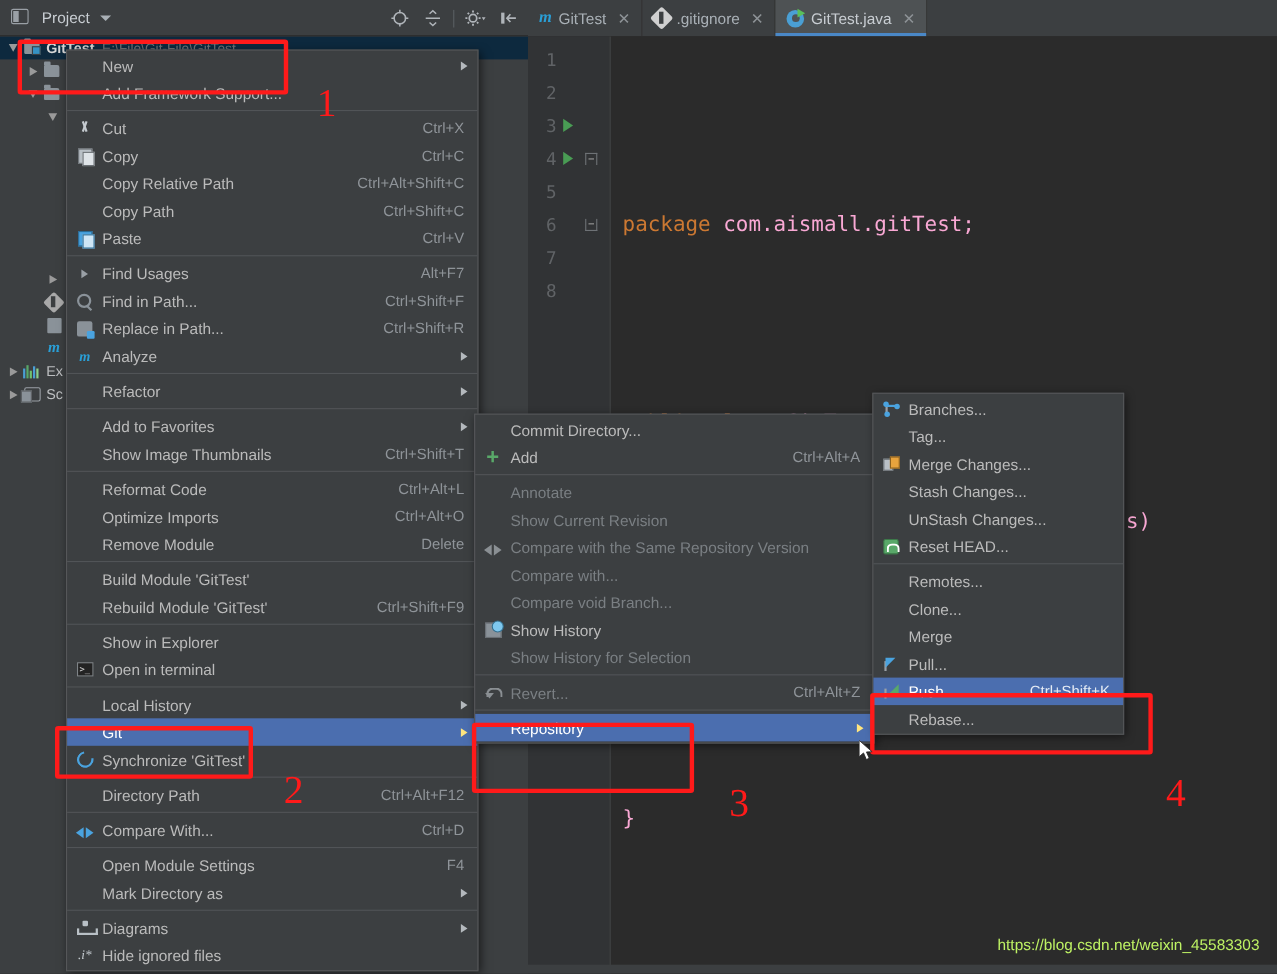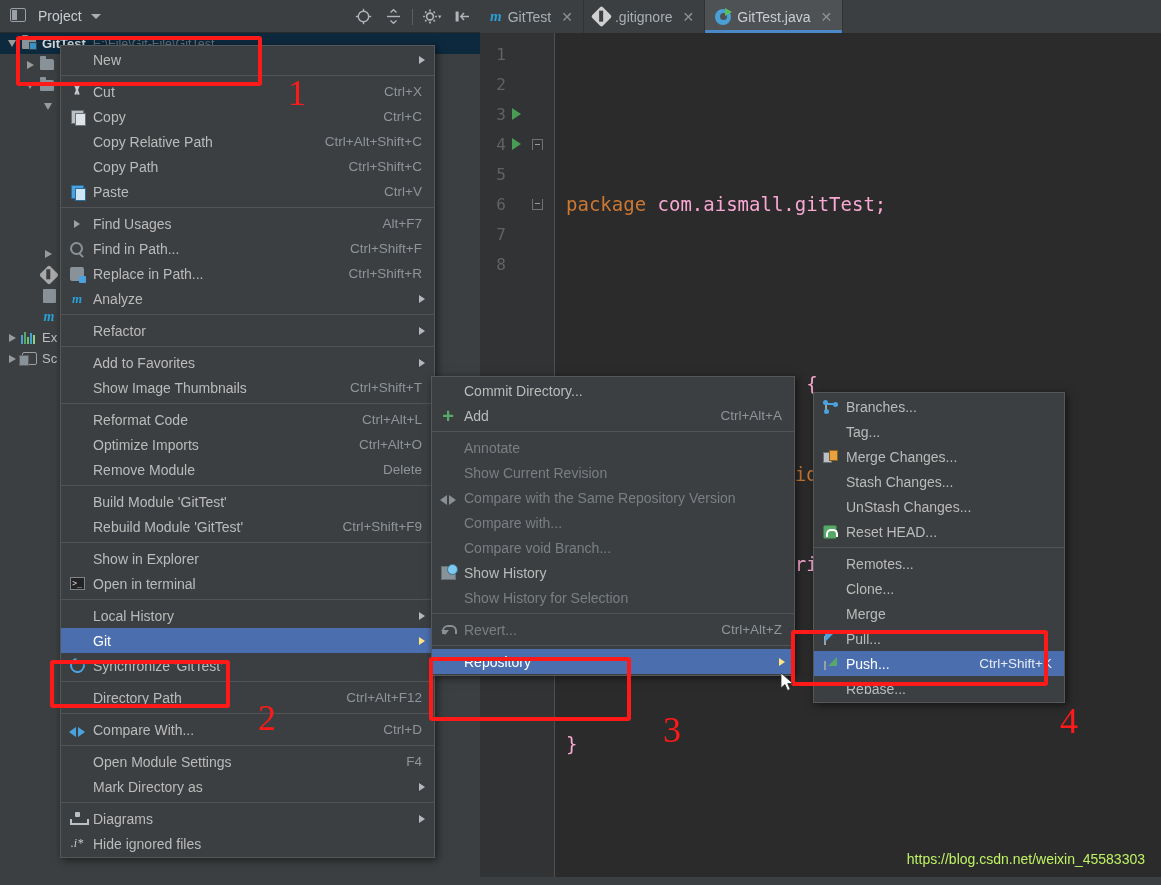--- a/index.html
+++ b/index.html
@@ -436,20 +436,24 @@
 
 <div class="menu" id="menu-main" style="left:60px; top:45px; width:375px;">
 
   <div class="mrow">
     <span class="mico"></span>
     <span class="mlabel">New</span>
     <span class="msub">
         <span class="sub-tri"></span>
       </span>
   </div>
+  <div class="mrow">
+    <span class="mico"></span>
+    <span class="mlabel">Add Framework Support...</span>
+  </div>
   <div class="msep"></div>
 
   <div class="mrow">
     <span class="mico">
         <span class="i-scissors"></span>
       </span>
     <span class="mlabel">Cut</span>
     <span class="mkey">Ctrl+X</span>
   </div>
   <div class="mrow">
@@ -701,21 +705,21 @@
 
   <div class="mrow sel">
     <span class="mico"></span>
     <span class="mlabel u">Repository</span>
     <span class="msub">
         <span class="sub-tri"></span>
       </span>
   </div>
 </div>
 
-<div class="menu" id="menu-repo" style="left:793px; top:392px; width:252px;margin-left:20px;">
+<div class="menu" id="menu-repo" style="left:793px; top:357px; width:229px;">
   <div class="mrow">
     <span class="mico">
       <span class="i-branch">
           <span class="bdot" style="left:0;top:0;"></span>
           <span class="bdot" style="left:10px;top:2px;"></span>
           <span class="bdot" style="left:1px;bottom:0;"></span>
         </span>
     </span>
     <span class="mlabel">Branches...</span>
   </div>

